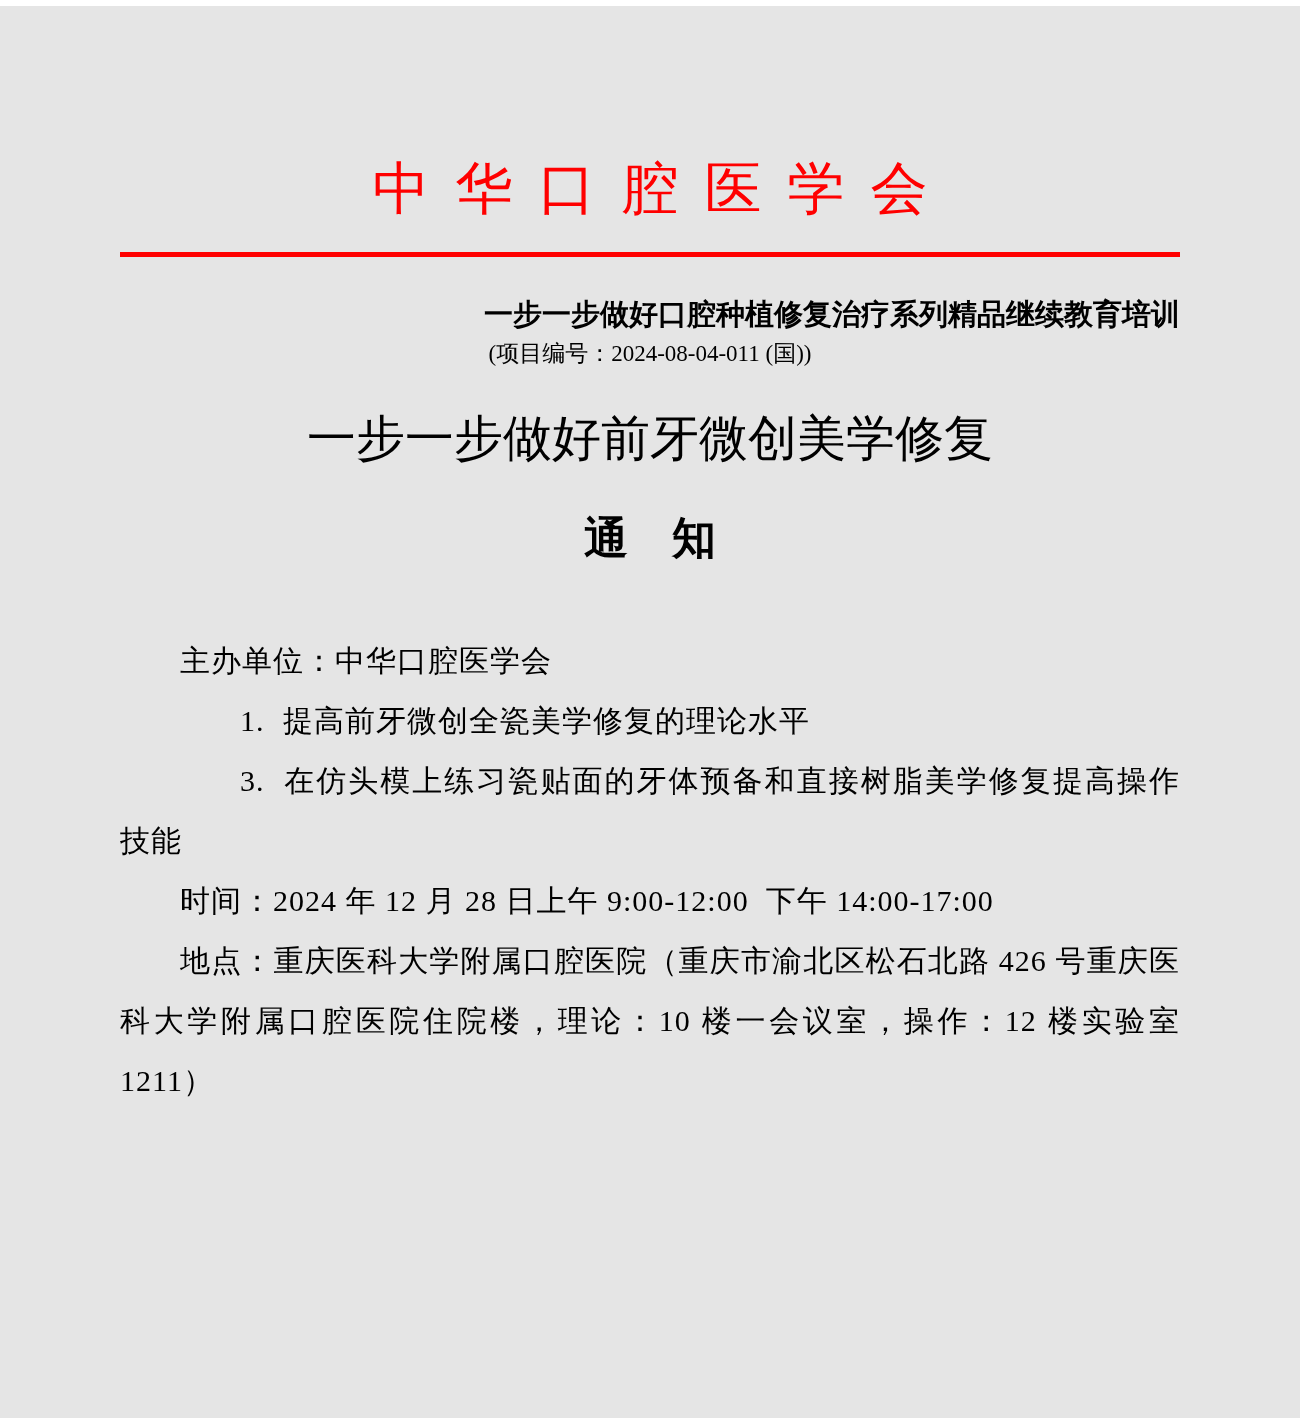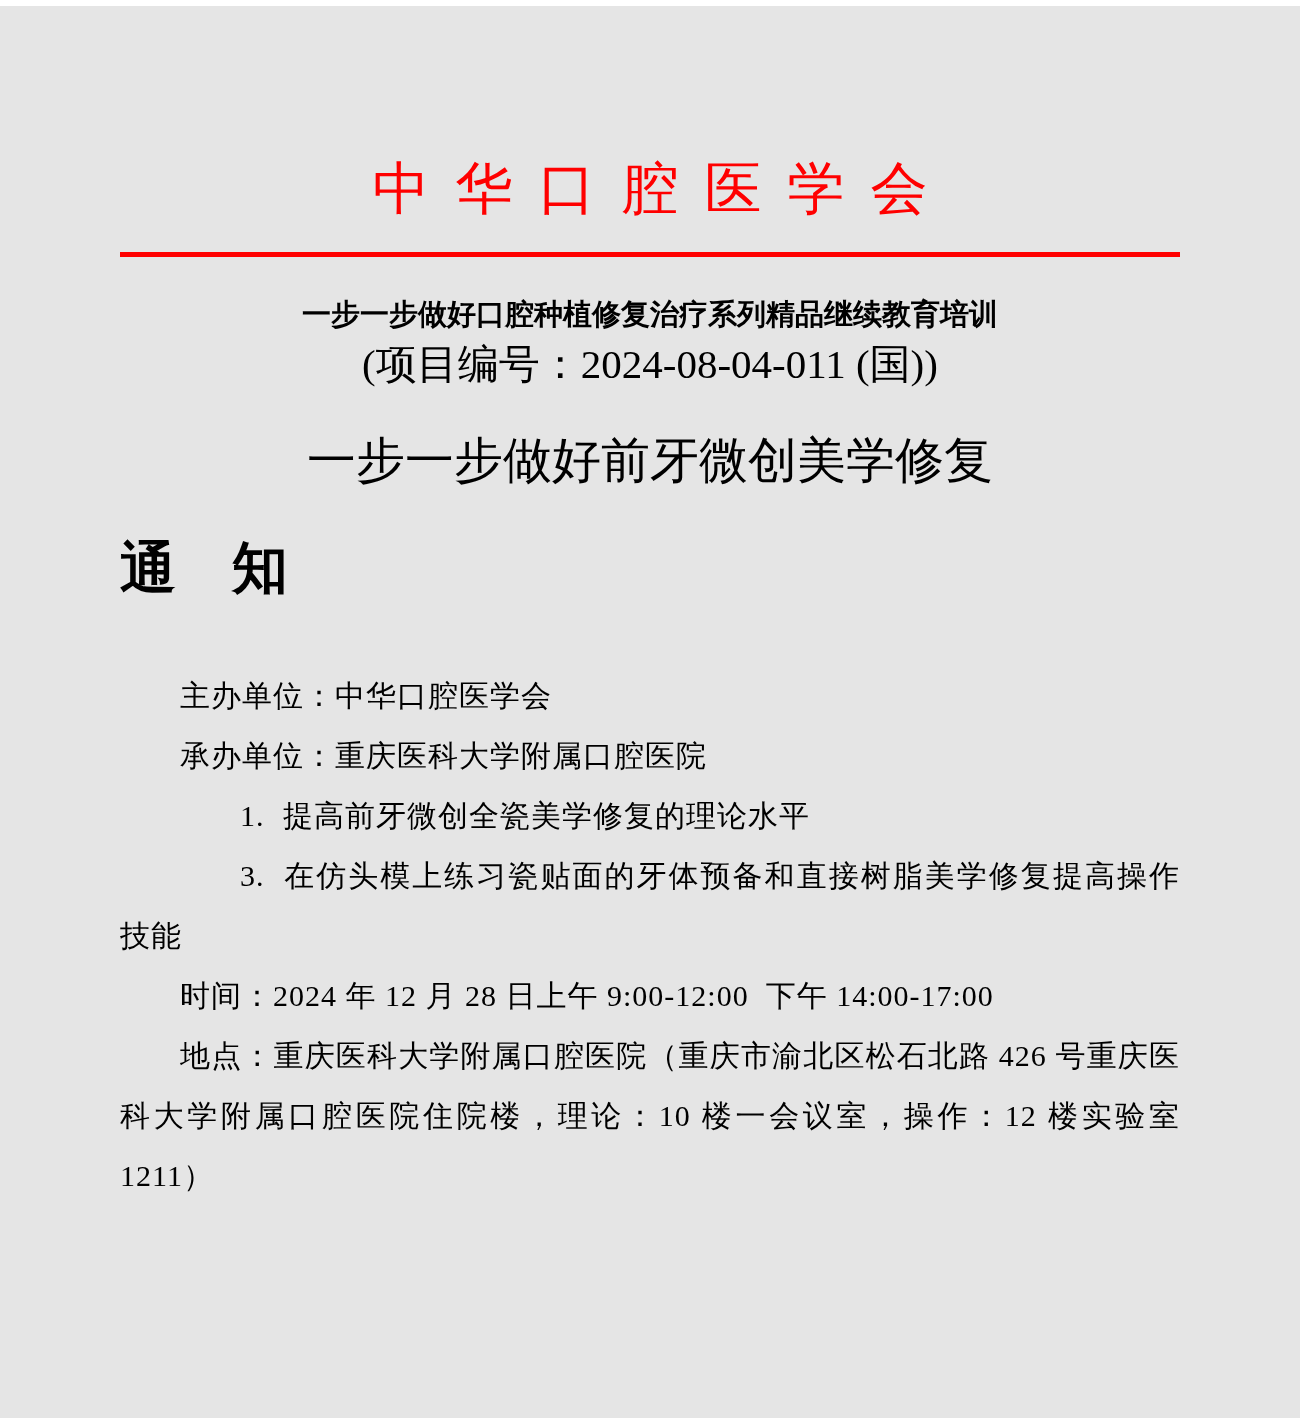--- a/index.html
+++ b/index.html
@@ -30,47 +30,47 @@
   }
   .header-rule {
     margin-top: 30px;
     height: 5px;
     background: #ff0000;
   }
 
   
   .series-title {
     margin-top: 40px;
-    text-align: center;
+    text-align: right;
     font-size: 29px;
     font-weight: bold;
     font-family: "Liberation Sans", "DejaVu Sans", sans-serif;
     line-height: 1.2;
   }
   .project-number {
     margin-top: 9px;
     text-align: center;
-    font-size: 41px;
+    font-size: 23px;
     font-weight: normal;
     line-height: 1.2;
   }
 
   
   .course-title {
     margin-top: 43px;
     text-align: center;
     font-size: 49px;
     font-weight: normal;
     line-height: 1.15;
     white-space: nowrap;
   }
   .notice-label {
     margin-top: 47px;
-    text-align: left;
-    font-size: 56px;
+    text-align: center;
+    font-size: 44px;
     font-weight: bold;
     line-height: 1.15;
   }
 
   
   .doc-body {
     margin-top: 66px;
     font-size: 30px;
     line-height: 60px;
     letter-spacing: 1px;
@@ -97,21 +97,20 @@
     <div class="project-number">(项目编号：2024-08-04-011 (国))</div>
 
     <h2 class="course-title">一步一步做好前牙微创美学修复</h2>
 
     <h3 class="notice-label">通　知</h3>
 
     <div class="doc-body">
 
       <p class="bold"><span>主办单位：</span><span>中华口腔医学会</span></p>
 
-      <p class="bold"><span>承办单位：</span><span>重庆医科大学附属口腔医院</span></p>
 
 
 
       <p><span class="list-num">1.</span><span>提高前牙微创全瓷美学修复的理论水平</span></p>
 
 
       <p><span class="list-num">3.</span><span>在仿头模上练习瓷贴面的牙体预备和直接树脂美学修复提高操作技能</span></p>
 
       <p class="bold time-line"><span>时间：</span><span>2024 年 12 月 28 日上午 9:00-12:00  下午 14:00-17:00</span></p>
 

